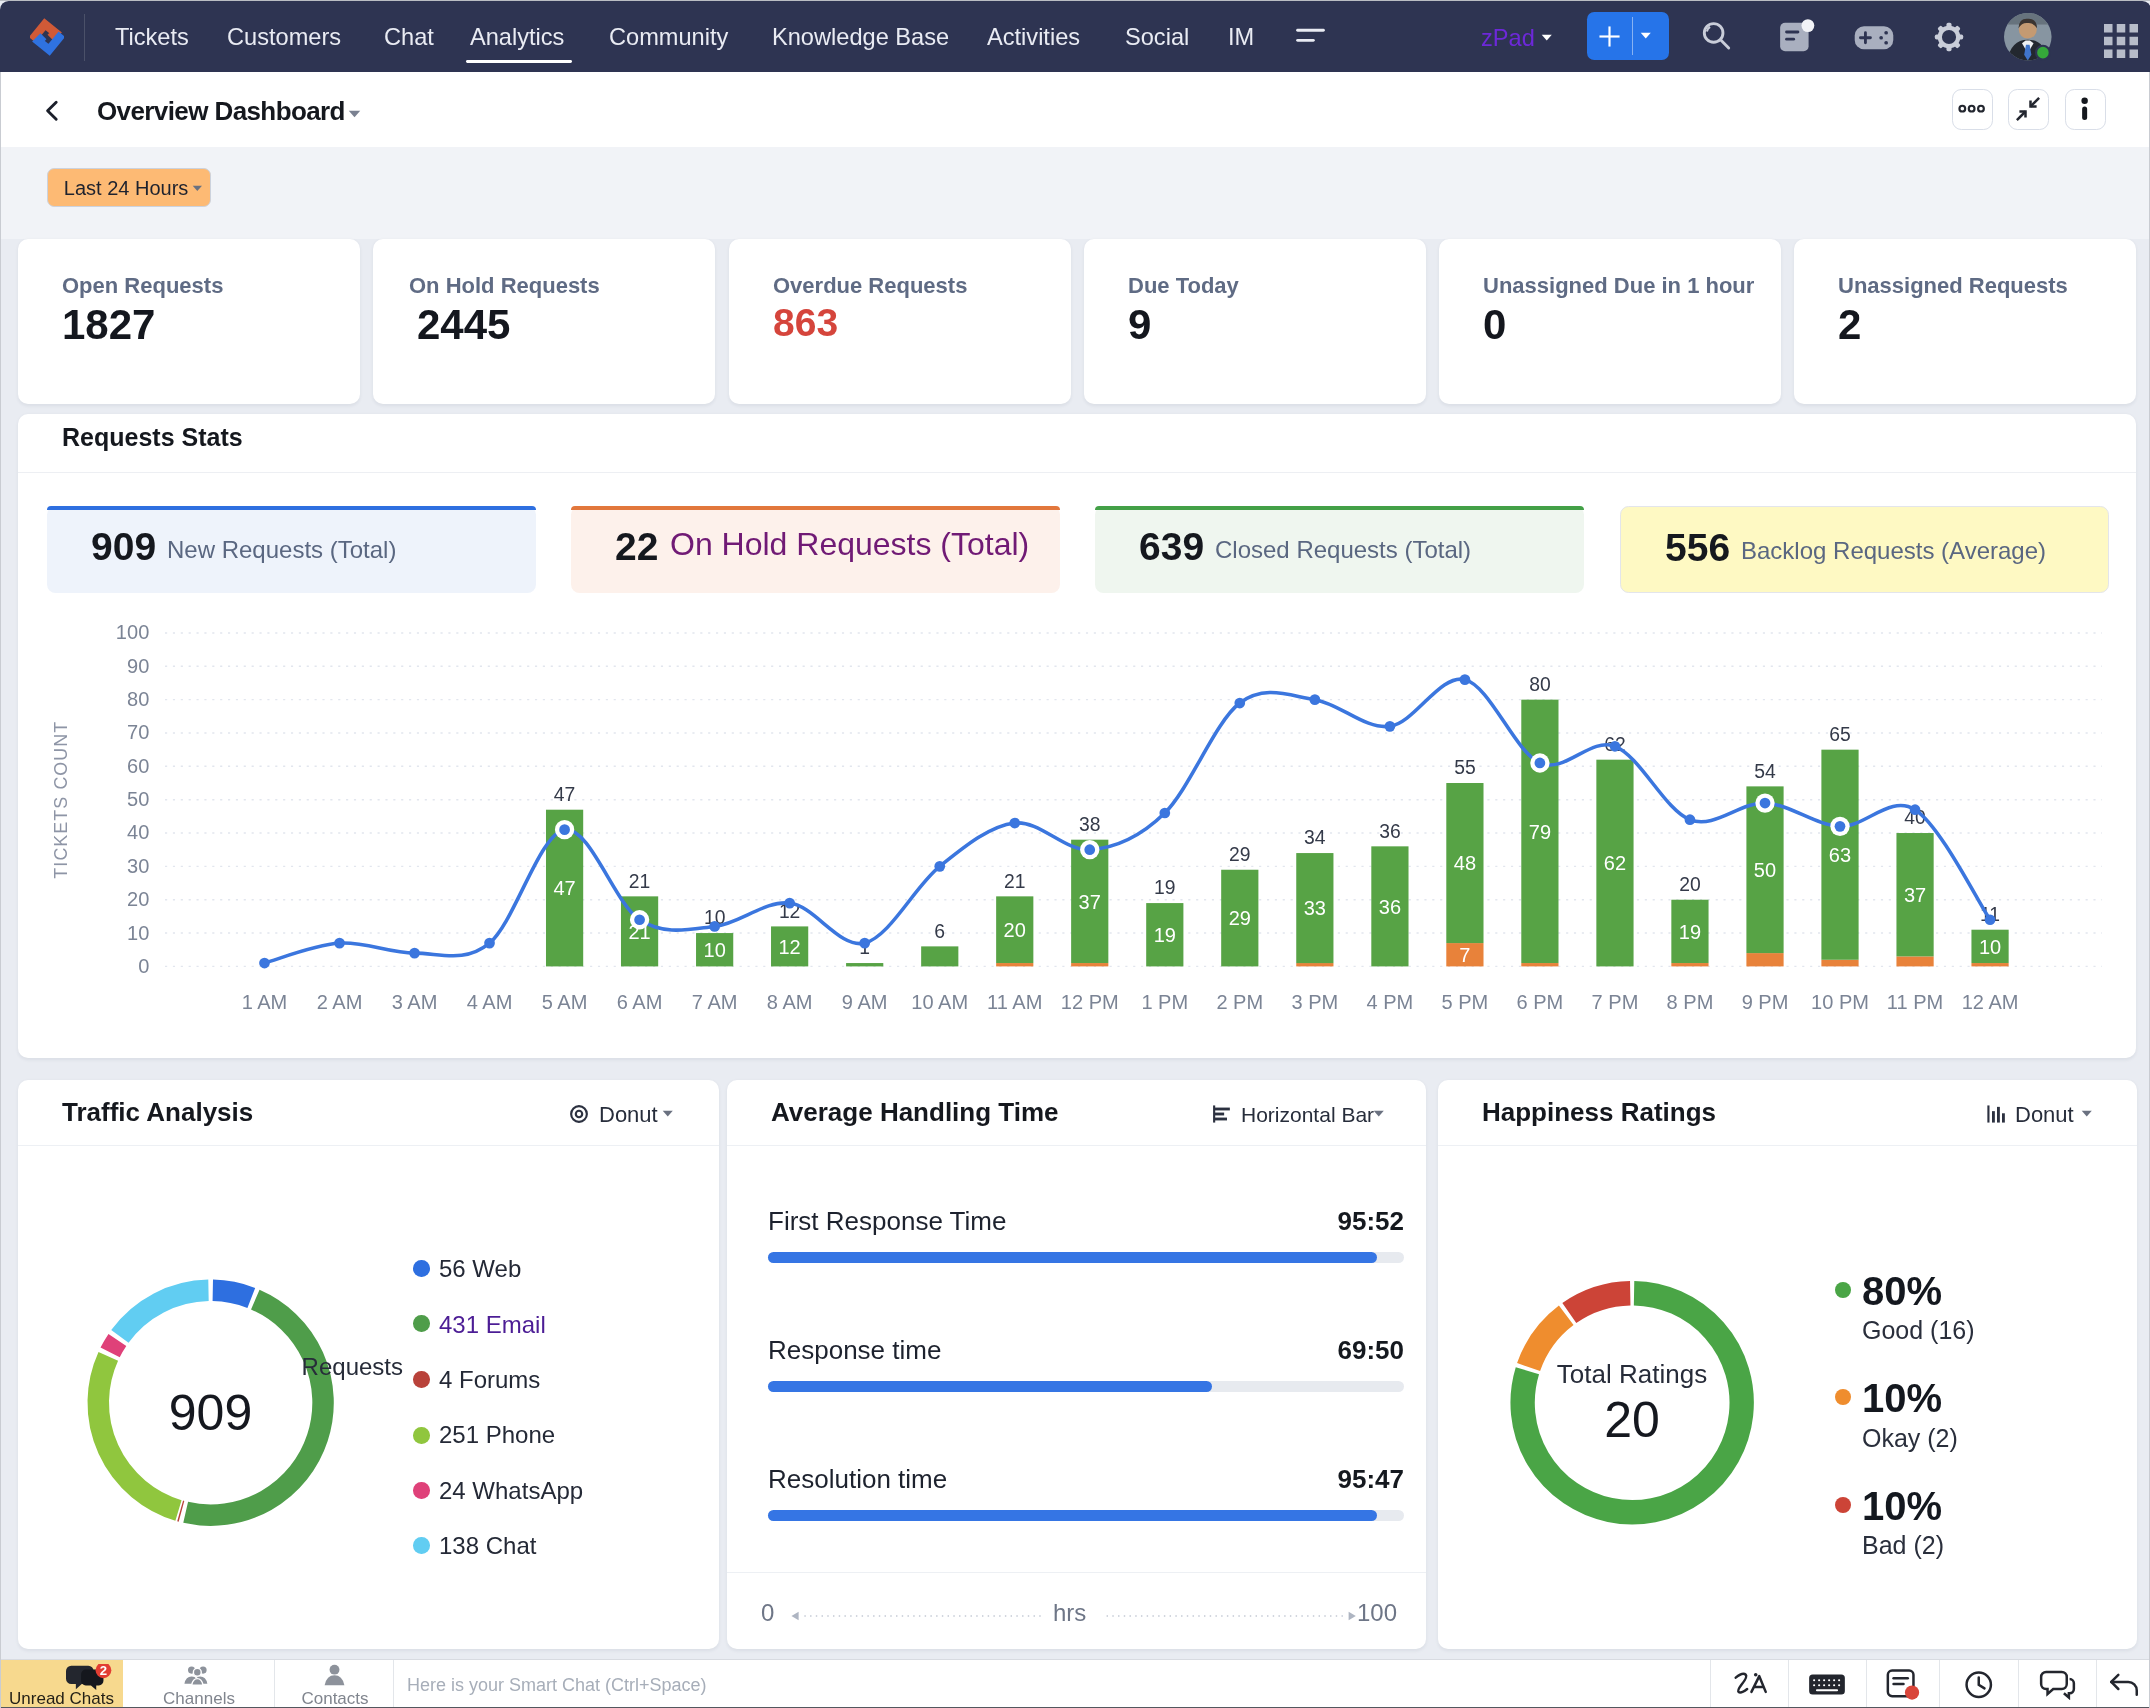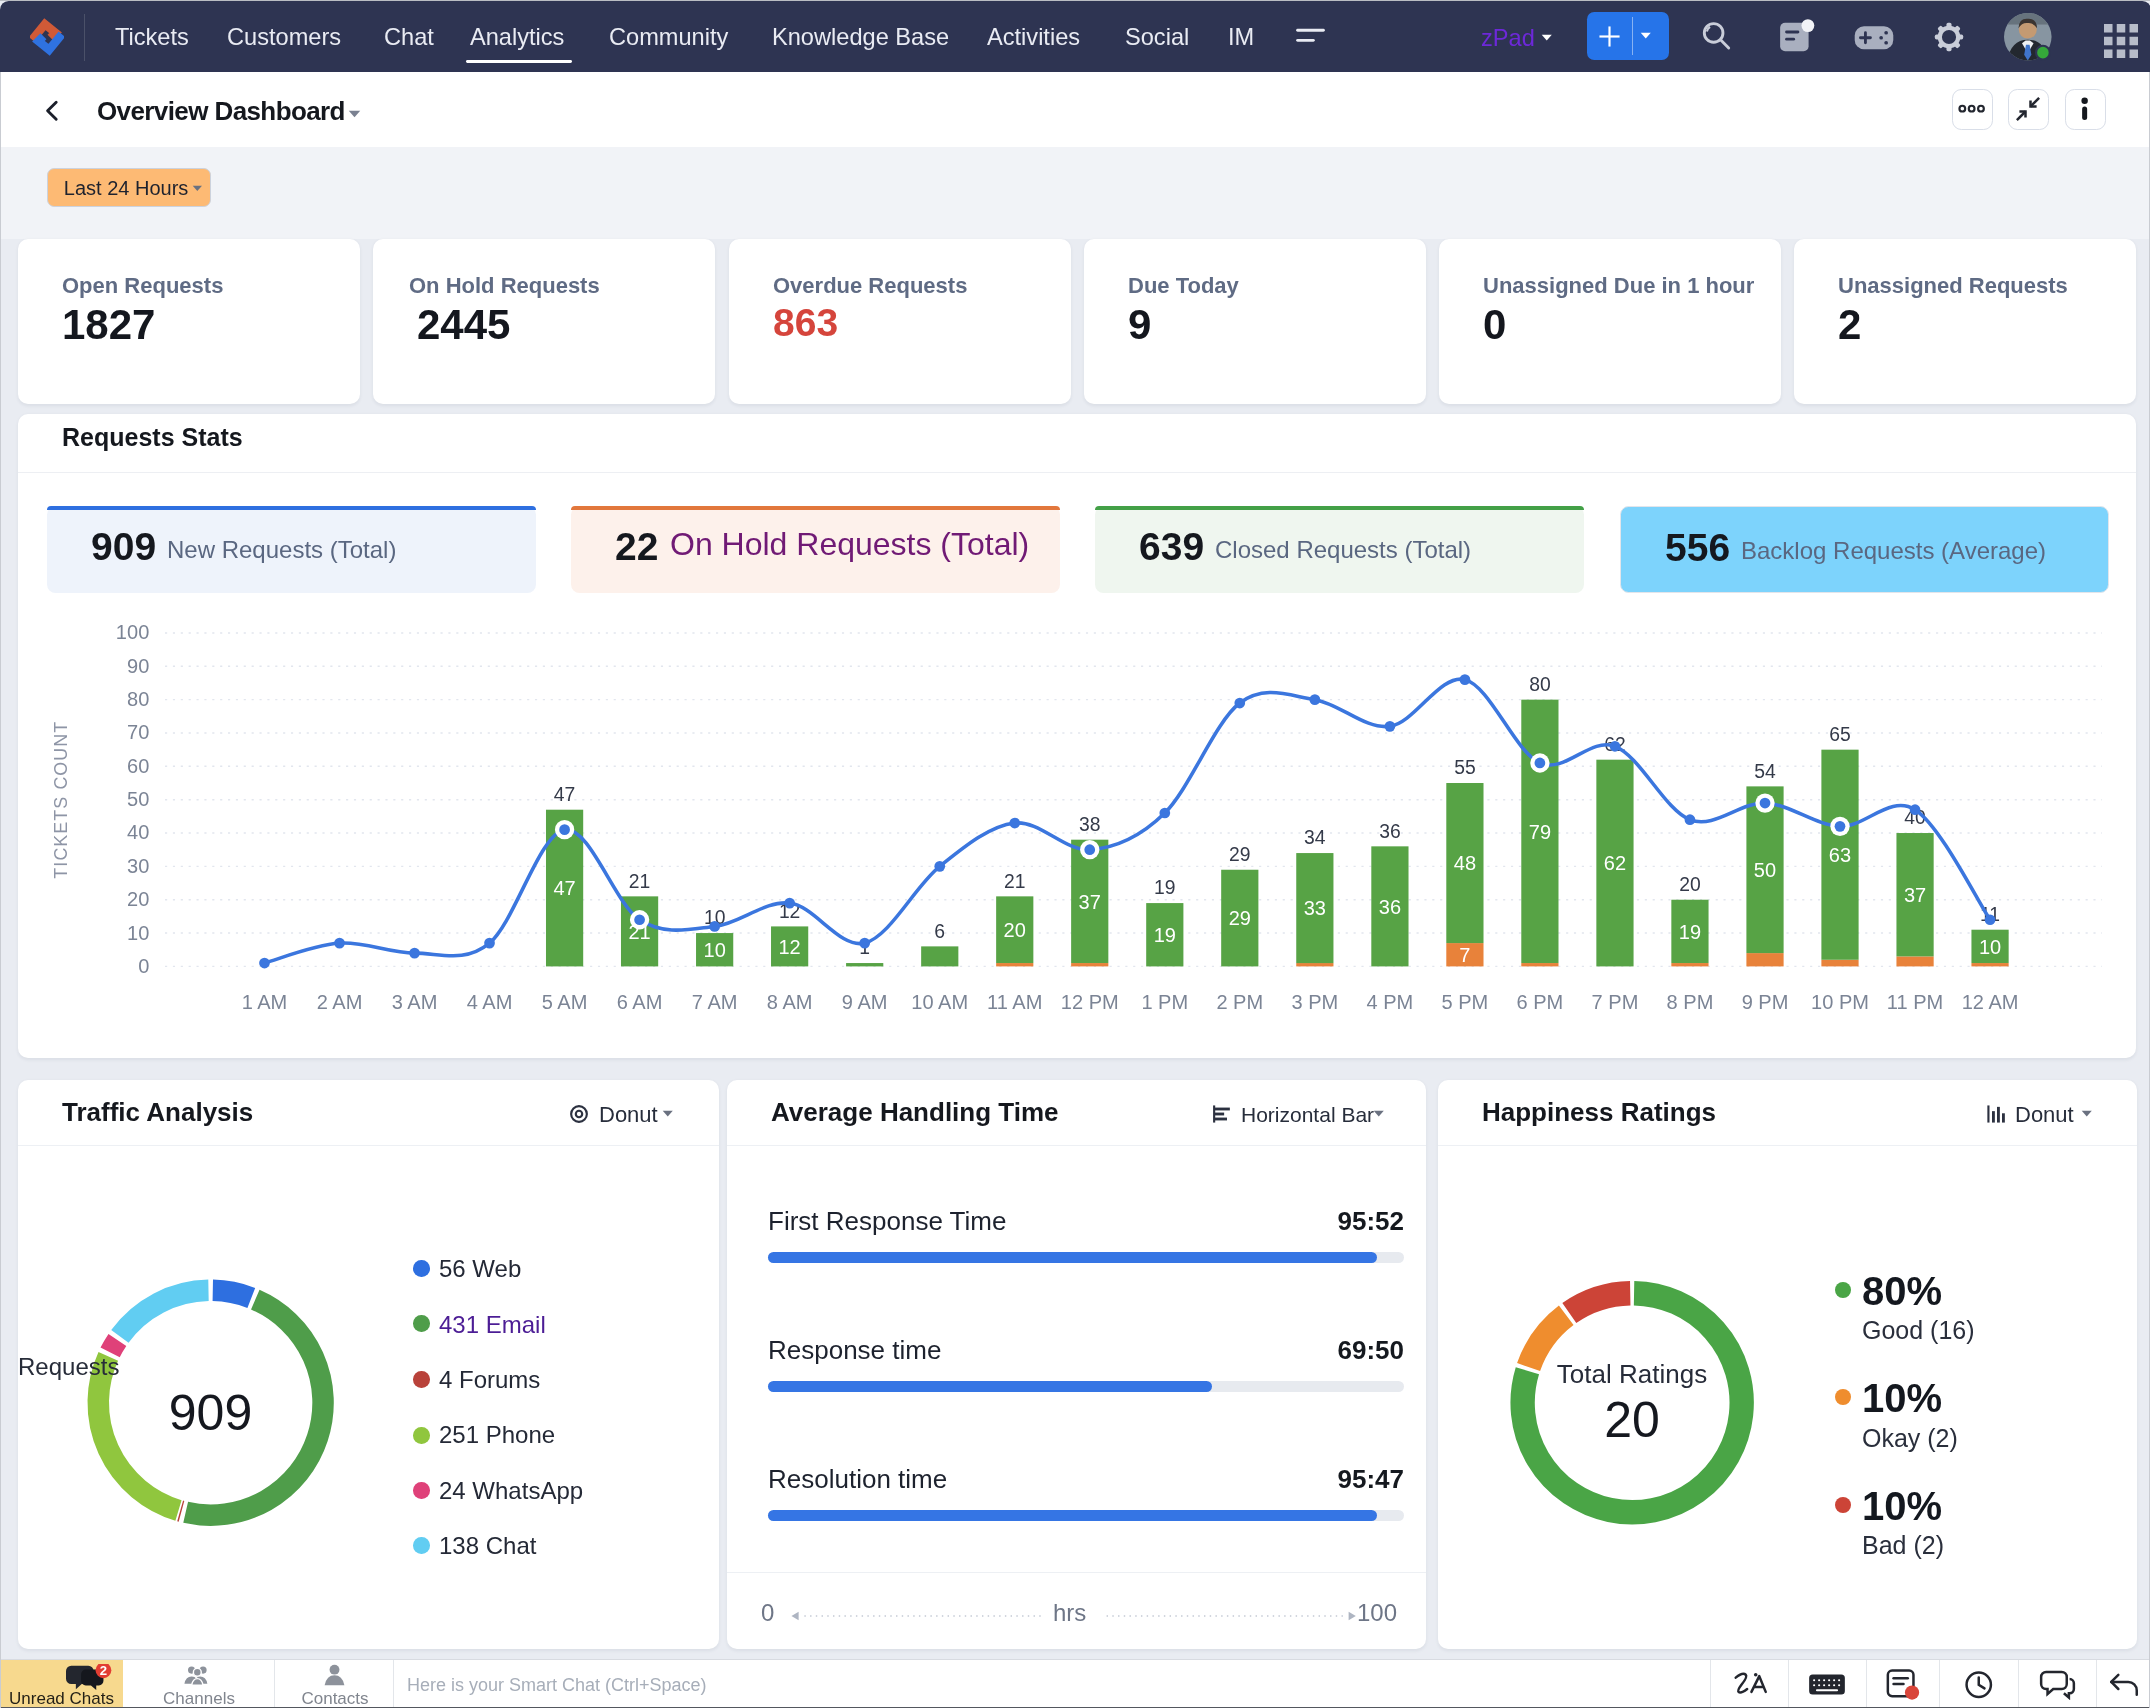--- a/index.html
+++ b/index.html
@@ -163,21 +163,21 @@
 <div class="abs" style="left:553px;top:92px;width:489px;height:87px;background:#fdf1eb;border-radius:8.6px">
       <div class="abs" style="left:0;top:0;width:489px;height:3.6px;background:#e2773c;border-radius:8.6px 8.6px 0 0"></div>
 <div class="abs" style="left:44px;top:18.6px;font-size:39px;font-weight:bold;color:#15181e">22</div>
 <div class="abs" style="left:99px;top:20px;font-size:32px;font-weight:bold;color:#701a75;font-weight:500">On Hold Requests (Total)</div>
 </div>
 <div class="abs" style="left:1077px;top:92px;width:489px;height:87px;background:#eff6ef;border-radius:8.6px">
       <div class="abs" style="left:0;top:0;width:489px;height:3.6px;background:#43a047;border-radius:8.6px 8.6px 0 0"></div>
 <div class="abs" style="left:44px;top:18.6px;font-size:39px;font-weight:bold;color:#15181e">639</div>
 <div class="abs" style="left:120px;top:30px;font-size:24px;font-weight:bold;color:#5a6781;font-weight:500">Closed Requests (Total)</div>
 </div>
-<div class="abs" style="left:1602px;top:92px;width:489px;height:87px;background:#7dd3fc;border:1.4px solid #e3e5eb;border-radius:8.6px">
+<div class="abs" style="left:1602px;top:92px;width:489px;height:87px;background:#fef9c3;border:1.4px solid #e3e5eb;border-radius:8.6px">
 <div class="abs" style="left:44px;top:18.6px;font-size:39px;font-weight:bold;color:#15181e">556</div>
 <div class="abs" style="left:120px;top:30px;font-size:24px;font-weight:bold;color:#5a6781;font-weight:500">Backlog Requests (Average)</div>
 </div>
 <svg width="2118" height="644" viewBox="0 0 2959 900" style="position:absolute;left:0;top:0">
 <line x1="205" y1="772.0" x2="2912" y2="772.0" stroke="#e2e6ee" stroke-width="2" stroke-dasharray="3 8"></line>
 <text x="183" y="781.0" font-size="28" fill="#7b8495" text-anchor="end">0</text>
 <line x1="205" y1="725.4" x2="2912" y2="725.4" stroke="#e2e6ee" stroke-width="2" stroke-dasharray="3 8"></line>
 <text x="183" y="734.4" font-size="28" fill="#7b8495" text-anchor="end">10</text>
 <line x1="205" y1="678.8" x2="2912" y2="678.8" stroke="#e2e6ee" stroke-width="2" stroke-dasharray="3 8"></line>
 <text x="183" y="687.8" font-size="28" fill="#7b8495" text-anchor="end">20</text>
@@ -336,21 +336,21 @@
       <path d="M1 1 L8.0 8.92 L15 1 Z" fill="#6a7180"></path>
     </svg>
 <svg width="701" height="504" viewBox="0 0 979 704" style="position:absolute;left:0;top:65px">
       <path d="M 272.01 203.03 A 157 157 0 0 1 325.78 213.63" fill="none" stroke="#2e6fe0" stroke-width="30"></path>
 <path d="M 331.35 215.91 A 157 157 0 0 1 234.12 513.08" fill="none" stroke="#4f9d4a" stroke-width="30"></path>
 <path d="M 228.26 511.62 A 157 157 0 0 1 226.42 511.11" fill="none" stroke="#b9423a" stroke-width="30"></path>
 <path d="M 224.07 510.43 A 157 157 0 0 1 126.01 295.18" fill="none" stroke="#90c63e" stroke-width="30"></path>
 <path d="M 128.60 289.73 A 157 157 0 0 1 138.76 272.33" fill="none" stroke="#df4179" stroke-width="30"></path>
 <path d="M 142.22 267.40 A 157 157 0 0 1 265.99 203.03" fill="none" stroke="#61cdf2" stroke-width="30"></path>
     </svg>
-<div class="abs" style="left:0;top:273px;width:385px;text-align:left;font-size:24px;color:#272c39">Requests</div>
+<div class="abs" style="left:0;top:273px;width:385px;text-align:right;font-size:24px;color:#272c39">Requests</div>
 <div class="abs" style="left:0;top:304px;width:385px;text-align:center;font-size:50px;color:#15181f">909</div>
 <div class="abs" style="left:395px;top:180px;width:16.5px;height:16.5px;border-radius:50%;background:#2e6fe0"></div>
 <div class="abs" style="left:421px;top:175px;font-size:24px;font-weight:500;color:#242936">56 Web</div>
 <div class="abs" style="left:395px;top:235px;width:16.5px;height:16.5px;border-radius:50%;background:#4f9d4a"></div>
 <div class="abs" style="left:421px;top:231px;font-size:24px;font-weight:500;color:#4c1d95">431 Email</div>
 <div class="abs" style="left:395px;top:291px;width:16.5px;height:16.5px;border-radius:50%;background:#b9423a"></div>
 <div class="abs" style="left:421px;top:286px;font-size:24px;font-weight:500;color:#242936">4 Forums</div>
 <div class="abs" style="left:395px;top:347px;width:16.5px;height:16.5px;border-radius:50%;background:#90c63e"></div>
 <div class="abs" style="left:421px;top:341px;font-size:24px;font-weight:500;color:#242936">251 Phone</div>
 <div class="abs" style="left:395px;top:402px;width:16.5px;height:16.5px;border-radius:50%;background:#df4179"></div>

